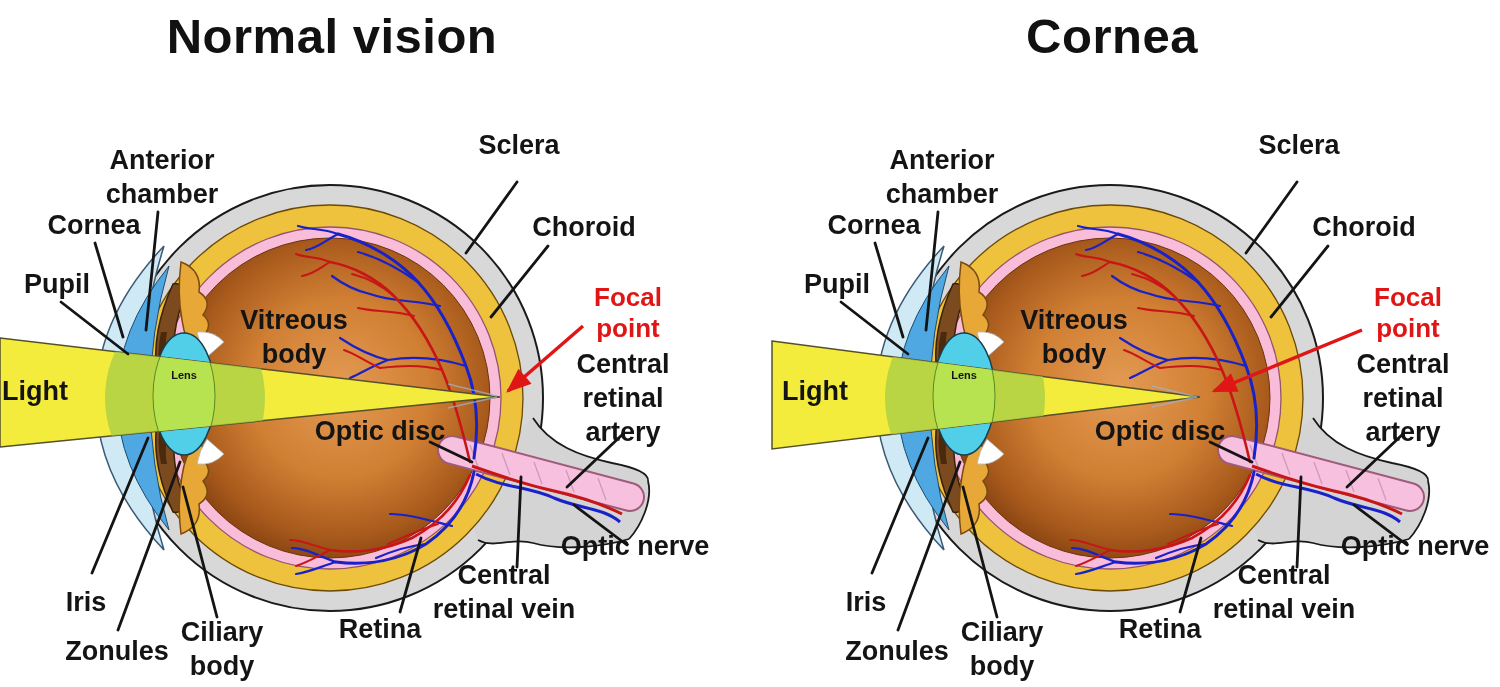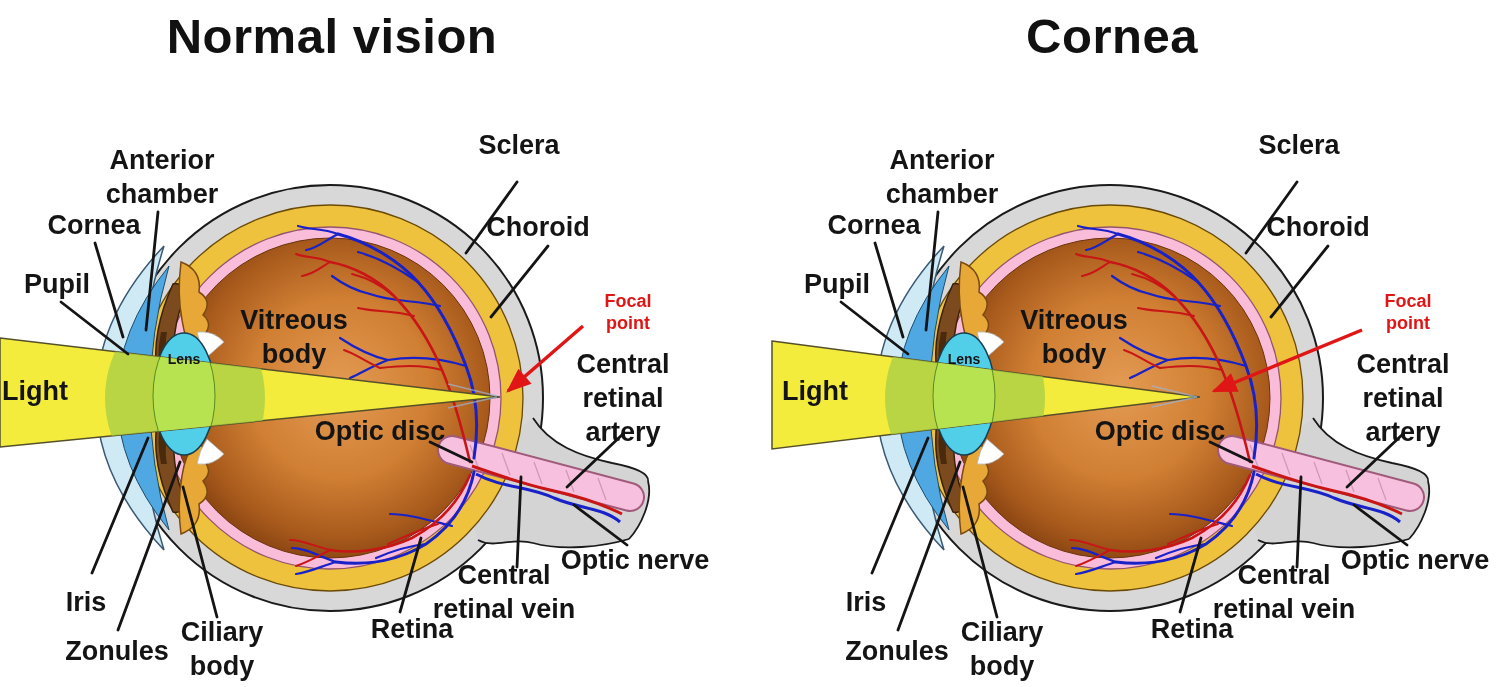--- a/index.html
+++ b/index.html
@@ -9,33 +9,33 @@
   .panel svg{position:absolute;left:0;top:0;}
   .labels{position:absolute;top:0;width:750px;height:687px;pointer-events:none;}
   .panel-title{position:absolute;top:8px;left:332px;transform:translateX(-50%);
     font-size:49px;font-weight:bold;color:#111;white-space:nowrap;letter-spacing:0.5px;}
   .lbl{position:absolute;transform:translate(-50%,-50%);font-size:27px;font-weight:bold;
     color:#141414;text-align:center;line-height:1.25;white-space:pre-line;}
   .lbl-anterior{left:162px;top:178px;}
   .lbl-cornea{left:94px;top:226px;text-align:right;}
   .lbl-pupil{left:57px;top:285px;}
   .lbl-light{left:35px;top:392px;}
-  .lbl-lens{left:184px;top:360px;font-size:14px;}
+  .lbl-lens{left:184px;top:376px;font-size:11px;}
   .lbl-iris{left:86px;top:603px;}
   .lbl-zonules{left:117px;top:652px;}
   .lbl-ciliary{left:222px;top:650px;}
   .lbl-vitreous{left:294px;top:338px;}
   .lbl-optic-disc{left:380px;top:432px;white-space:nowrap;text-align:center;}
   .lbl-sclera{left:519px;top:146px;}
-  .lbl-choroid{left:538px;top:228px;}
-  .lbl-focal{left:628px;top:313px;font-size:18px;color:#e01616;line-height:1.2;}
+  .lbl-choroid{left:584px;top:228px;}
+  .lbl-focal{left:628px;top:313px;font-size:26px;color:#e01616;line-height:1.2;}
   .lbl-artery{left:623px;top:399px;}
   .lbl-vein{left:504px;top:593px;}
-  .lbl-nerve{left:635px;top:561px;white-space:nowrap;}
-  .lbl-retina{left:412px;top:630px;}
+  .lbl-nerve{left:635px;top:547px;white-space:nowrap;}
+  .lbl-retina{left:380px;top:630px;}
 </style>
 </head>
 <body>
 
 <svg width="0" height="0" style="position:absolute" aria-hidden="true">
   <defs>
     <radialGradient id="vitg" cx="53%" cy="47%" r="62%">
       <stop offset="0%" stop-color="#e49b54"></stop>
       <stop offset="45%" stop-color="#d07f33"></stop>
       <stop offset="75%" stop-color="#a85a1c"></stop>

